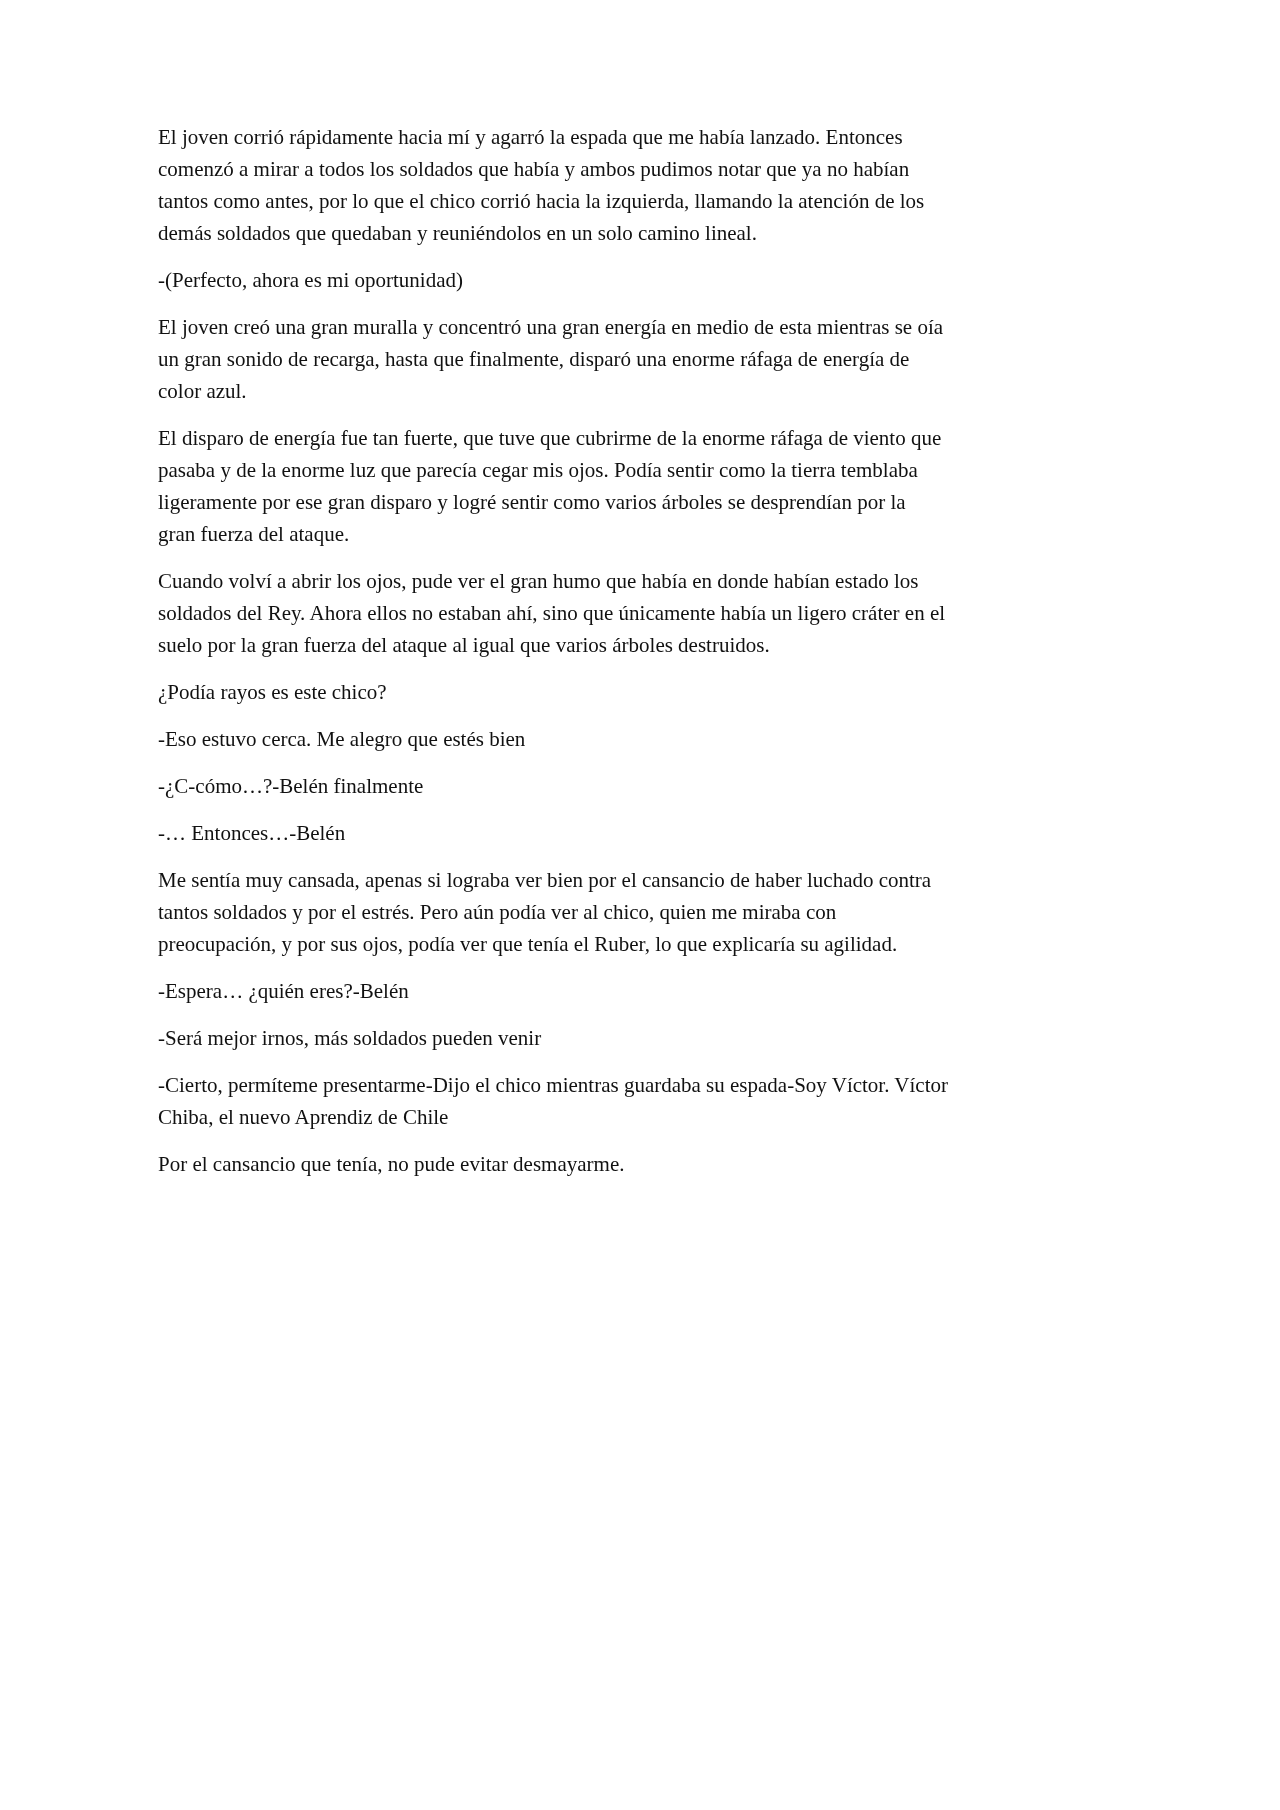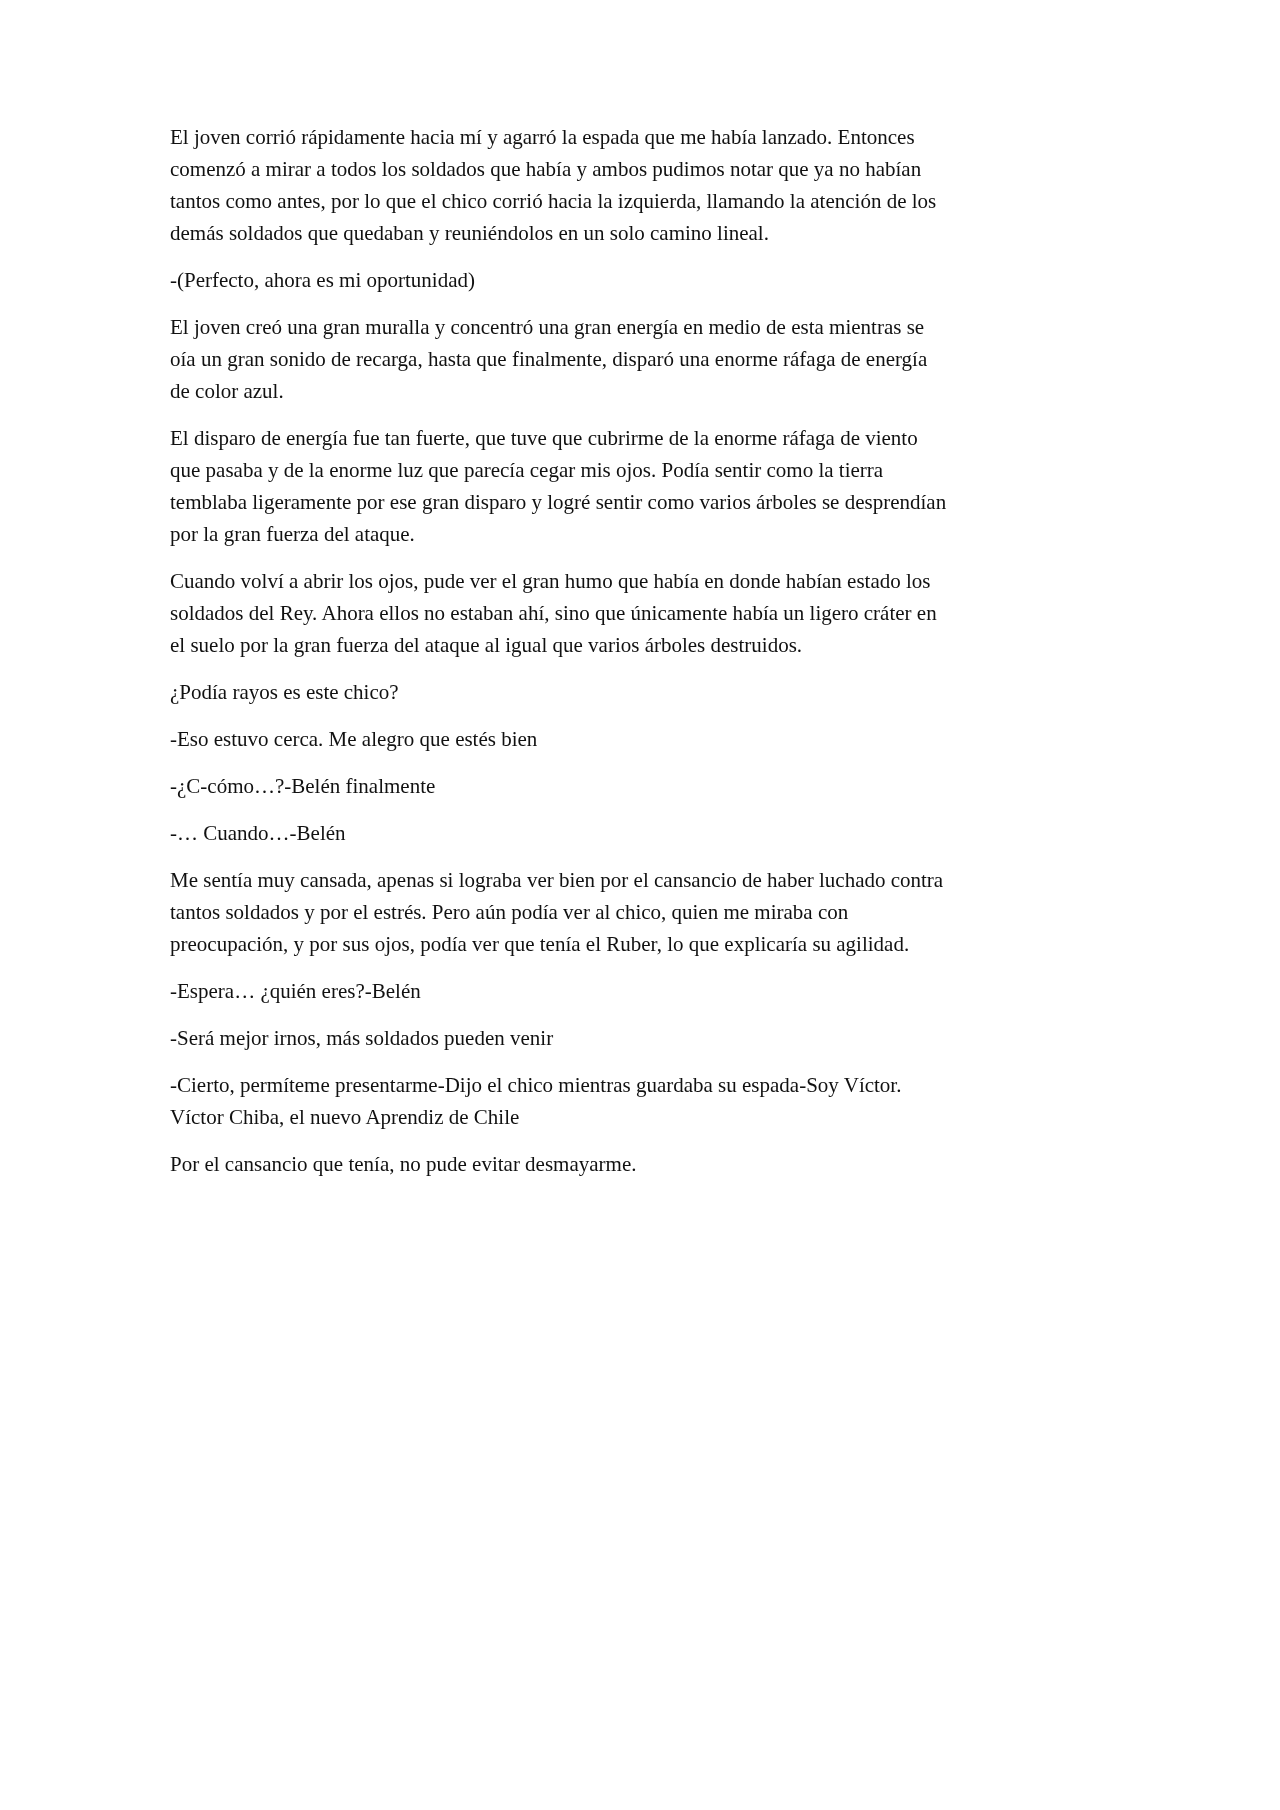--- a/index.html
+++ b/index.html
@@ -15,39 +15,39 @@
     overflow: hidden;
   }
   .doc-page {
     box-sizing: border-box;
     width: 1280px;
     height: 1810px;
     padding: 121px 332px 0 158px; 
     background: #ffffff;
   }
   .doc-page p {
-    margin: 0 0 15px 12px;
+    margin: 0 0 15px 0;
     font-size: 21px;
     line-height: 32px;
     text-align: left;
     word-spacing: normal;
     white-space: normal;
   }
 </style>
 </head>
 <body>
 
 <div class="doc-page">
   <p>El joven corrió rápidamente hacia mí y agarró la espada que me había lanzado. Entonces comenzó a mirar a todos los soldados que había y ambos pudimos notar que ya no habían tantos como antes, por lo que el chico corrió hacia la izquierda, llamando la atención de los demás soldados que quedaban y reuniéndolos en un solo camino lineal.</p>
   <p>-(Perfecto, ahora es mi oportunidad)</p>
   <p>El joven creó una gran muralla y concentró una gran energía en medio de esta mientras se oía un gran sonido de recarga, hasta que finalmente, disparó una enorme ráfaga de energía de color azul.</p>
   <p>El disparo de energía fue tan fuerte, que tuve que cubrirme de la enorme ráfaga de viento que pasaba y de la enorme luz que parecía cegar mis ojos. Podía sentir como la tierra temblaba ligeramente por ese gran disparo y logré sentir como varios árboles se desprendían por la gran fuerza del ataque.</p>
   <p>Cuando volví a abrir los ojos, pude ver el gran humo que había en donde habían estado los soldados del Rey. Ahora ellos no estaban ahí, sino que únicamente había un ligero cráter en el suelo por la gran fuerza del ataque al igual que varios árboles destruidos.</p>
   <p>¿Podía rayos es este chico?</p>
   <p>-Eso estuvo cerca. Me alegro que estés bien</p>
   <p>-¿C-cómo…?-Belén finalmente</p>
-  <p>-… Cuando…-Belén</p>
+  <p>-… Entonces…-Belén</p>
   <p>Me sentía muy cansada, apenas si lograba ver bien por el cansancio de haber luchado contra tantos soldados y por el estrés. Pero aún podía ver al chico, quien me miraba con preocupación, y por sus ojos, podía ver que tenía el Ruber, lo que explicaría su agilidad.</p>
   <p>-Espera… ¿quién eres?-Belén</p>
   <p>-Será mejor irnos, más soldados pueden venir</p>
   <p>-Cierto, permíteme presentarme-Dijo el chico mientras guardaba su espada-Soy Víctor. Víctor Chiba, el nuevo Aprendiz de Chile</p>
   <p>Por el cansancio que tenía, no pude evitar desmayarme.</p>
 </div>
 
 </body></html>

